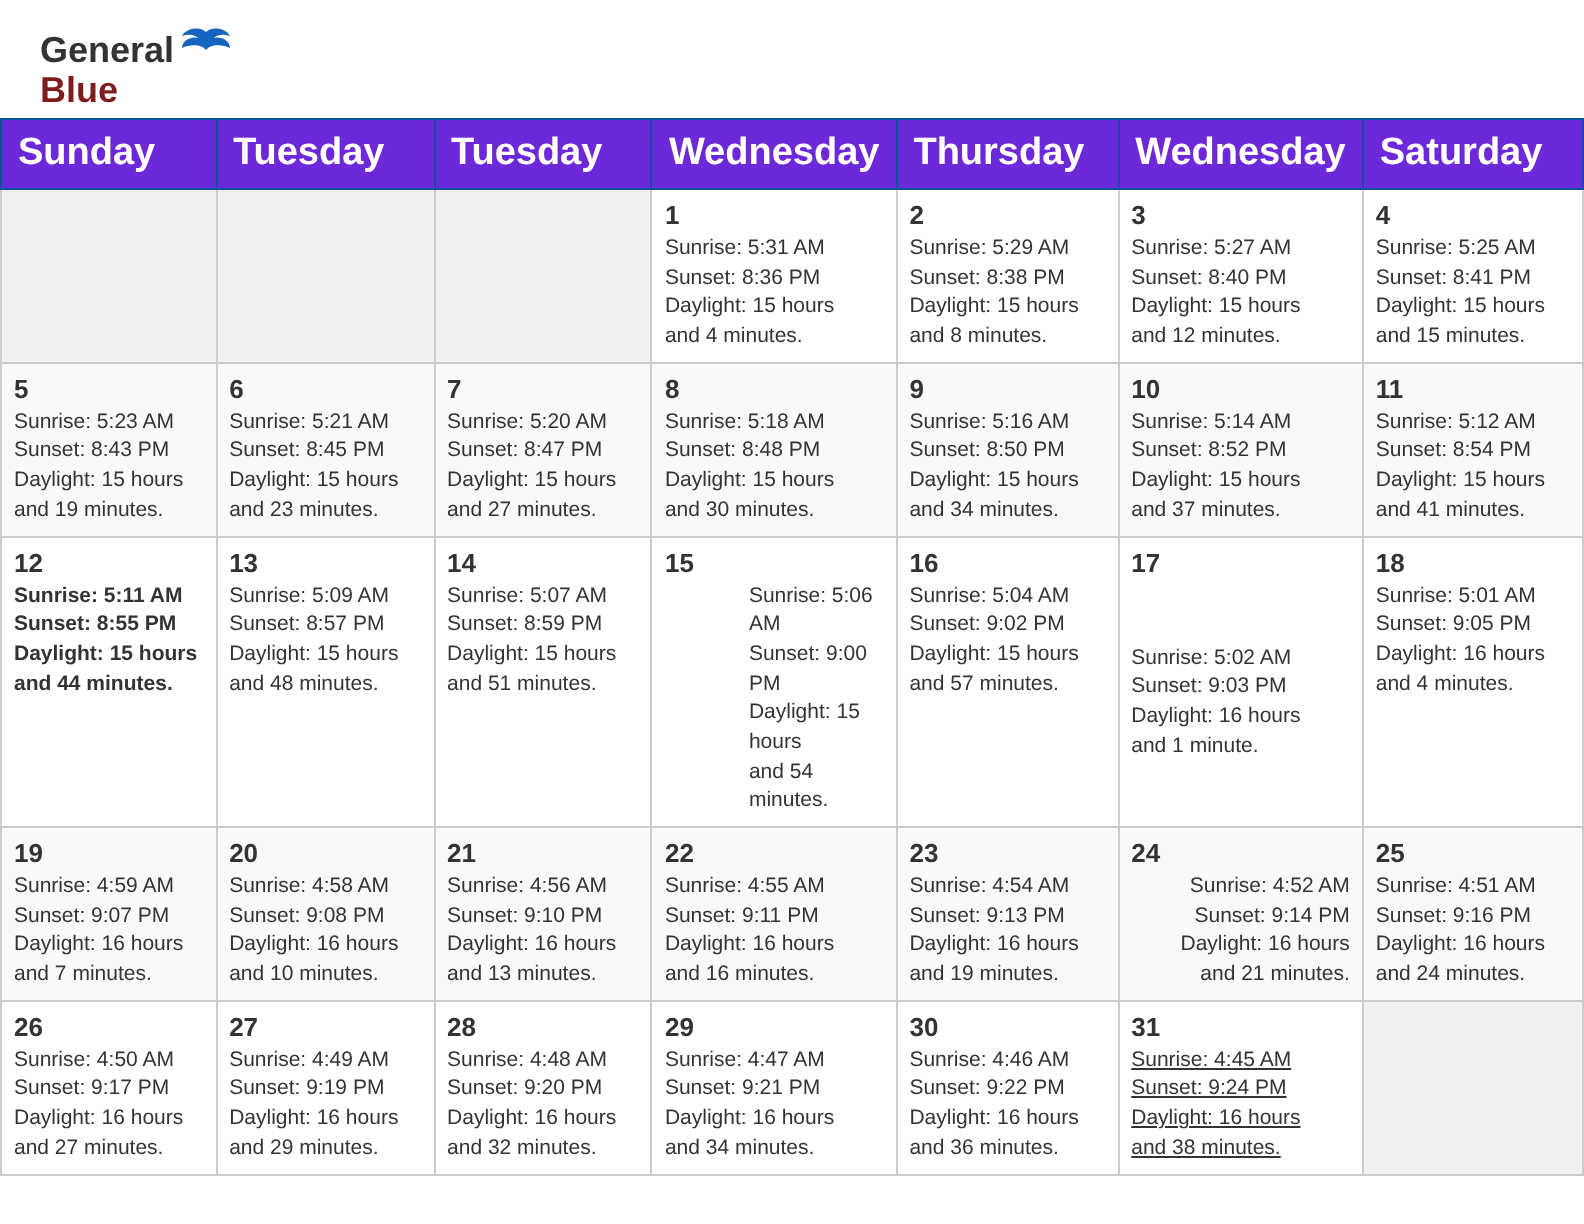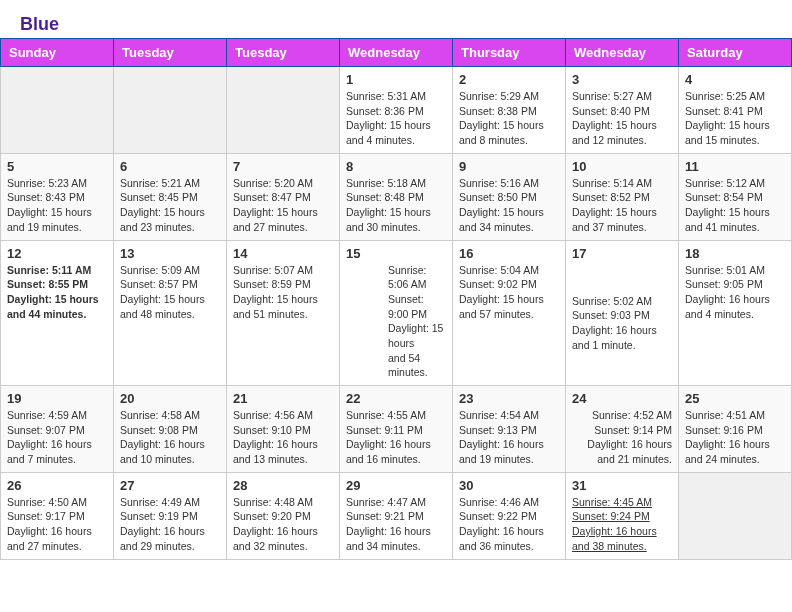--- a/index.html
+++ b/index.html
@@ -9,25 +9,25 @@
     
     .logo { display: flex; align-items: center; gap: 4px; }
     
     .title-section { text-align: right; }
     .month-year { font-size: 36px; font-weight: bold; color: #333; }
     .location { font-size: 16px; color: #333; }
     
     .calendar { width: 100%; border-collapse: collapse; margin: 0; }
     
     .calendar thead tr th {
-      background-color: #d946ef;
+      background-color: #6d28d9;
       color: white;
       text-align: left;
       padding: 6px 8px;
-      font-size: 13px;
+      font-size: 19px;
       font-weight: bold;
       border: 1px solid #1050a0;
     }
     
     .calendar tbody tr td {
       border: 1px solid #ccc;
       vertical-align: top;
       padding: 5px 6px;
       width: 113px;
       font-size: 11px;
@@ -56,21 +56,27 @@
     .empty-cell { background: #f0f0f0 !important; }
     
     .calendar tbody tr td.empty-cell { background: #f0f0f0; }
   </style>
 </head>
 <body>
 
 <div class="header">
   <div class="logo">
   <div style="display:flex;flex-direction:column;align-items:flex-start;">
-    <span style="font-size:18px;font-weight:bold;color:#4c1d95;line-height:1;">Blue</span>
+    <div style="display:flex;align-items:center;">
+      <span style="font-size:18px;font-weight:bold;color:#333;">General</span>
+      <svg width="28" height="22" viewBox="0 0 28 22" style="margin-left:2px;margin-top:-4px;">
+        <path d="M14 3 C17 0, 24 1, 26 5 C23 4, 20 4, 18 6 C21 5, 26 7, 26 11 C22 9, 16 9, 14 12 C12 9, 6 9, 2 11 C2 7, 7 5, 10 6 C8 4, 5 4, 2 5 C4 1, 11 0, 14 3Z" fill="#1565C0"></path>
+      </svg>
+    </div>
+    <span style="font-size:18px;font-weight:bold;color:#7f1d1d;line-height:1;">Blue</span>
   </div>
 </div>
   <div class="title-section">
     <div class="month-year"></div>
     <div class="location"></div>
   </div>
 </div>
 
 <table class="calendar">
   <thead>

